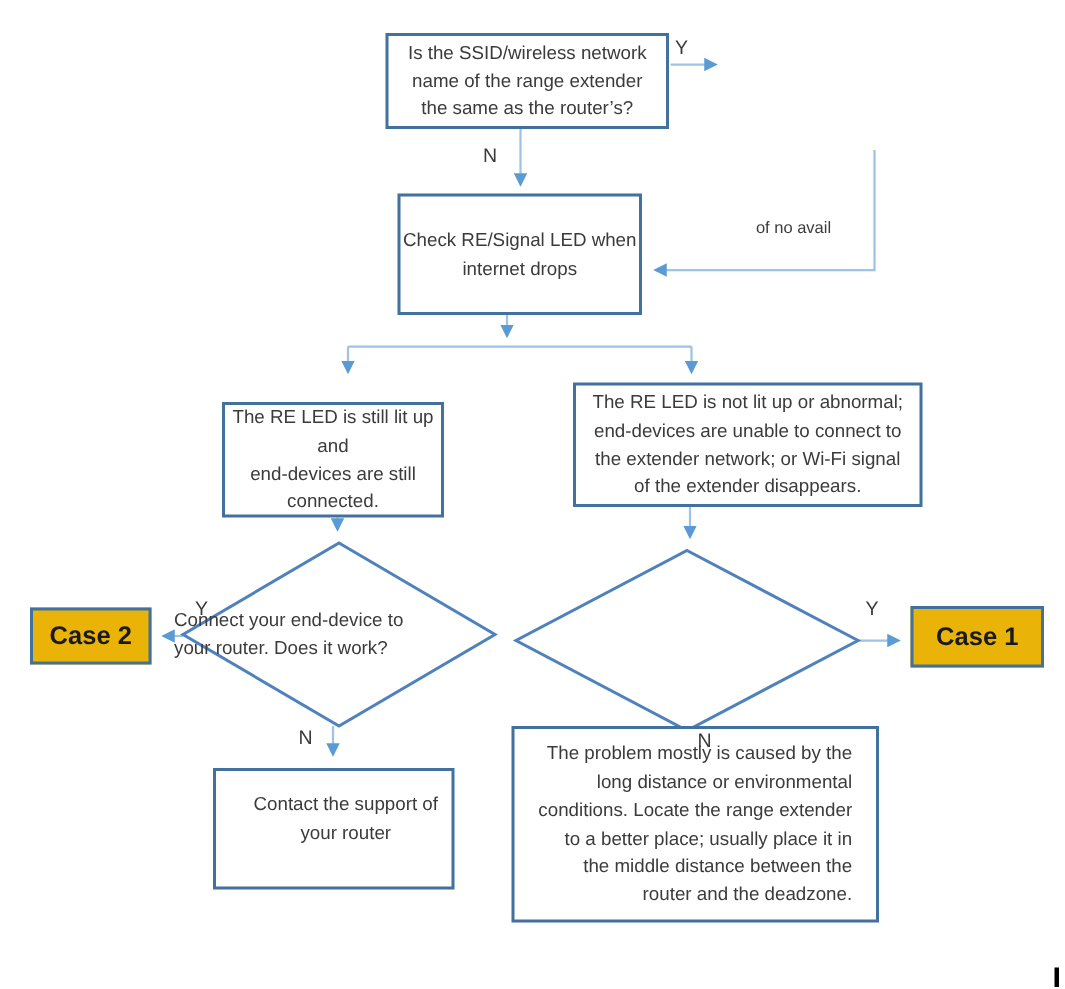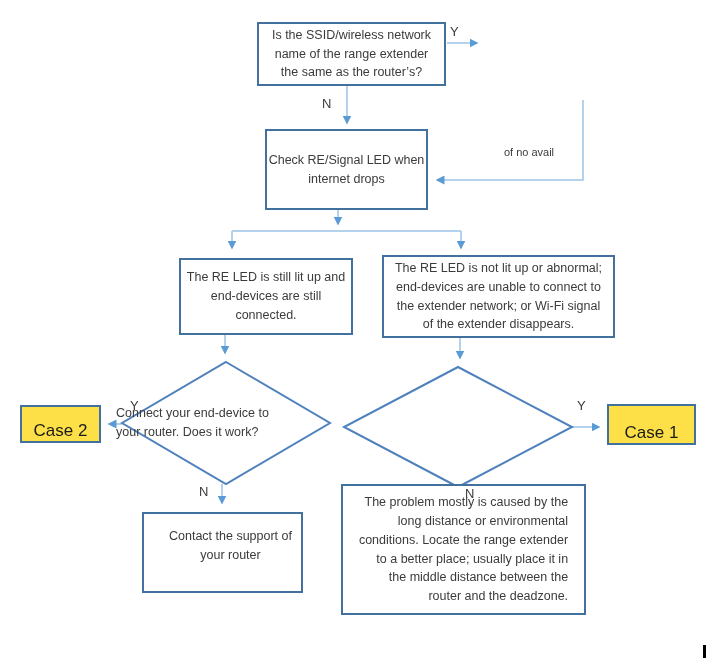--- a/index.html
+++ b/index.html
@@ -37,27 +37,27 @@
     position: absolute;
     font-size: 12.5px;
     line-height: 1.5;
     background: transparent;
   }
   .diamond-label span { white-space: pre-line; }
 
   .case-node {
     position: absolute;
     box-sizing: border-box;
-    background: #fde047;
+    background: #eab308;
     border: 2px solid var(--box-border, #41719c);
     display: flex;
-    align-items: flex-end;
+    align-items: center;
     justify-content: center;
     font-size: 17px;
-    font-weight: normal;
+    font-weight: bold;
     color: #1a1a1a;
   }
 
   .edge-label {
     position: absolute;
     font-size: 13px;
     color: #3b3b3b;
   }
   .edge-label.big { font-size: 11px; width: 90px; text-align: center; }
 
@@ -103,21 +103,21 @@
 name of the range extender
 the same as the router’s?</span>
   </div>
 
 
   <div class="node" style="left:265px; top:129px; width:163px; height:81px;">
     <span>Check RE/Signal LED when
 internet drops</span>
   </div>
 
-  <div class="node" style="left:148px; top:258px; width:174px; height:77px;margin-left:31px;">
+  <div class="node" style="left:148px; top:268px; width:148px; height:77px;">
     <span>The RE LED is still lit up and
 end-devices are still
 connected.</span>
   </div>
 
   <div class="node" style="left:346px; top:255px; width:233px; height:83px;margin-left:36px;">
     <span>The RE LED is not lit up or abnormal;
 end-devices are unable to connect to
 the extender network; or Wi-Fi signal
 of the extender disappears.</span>

